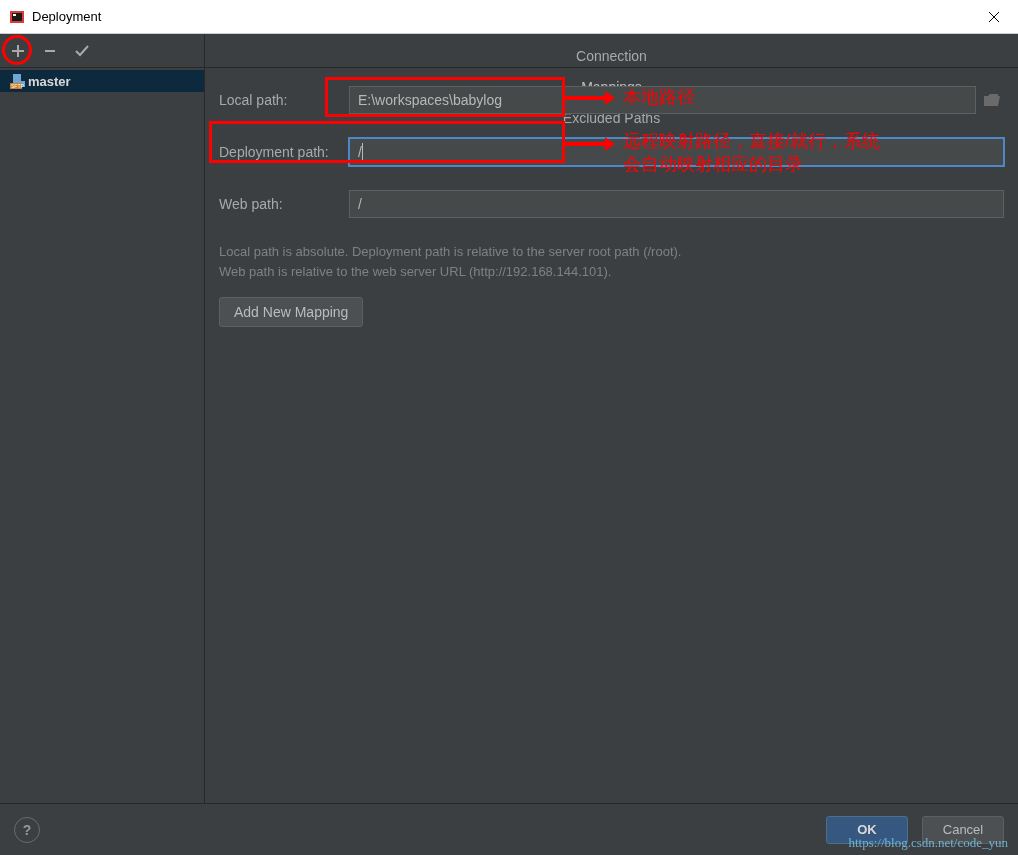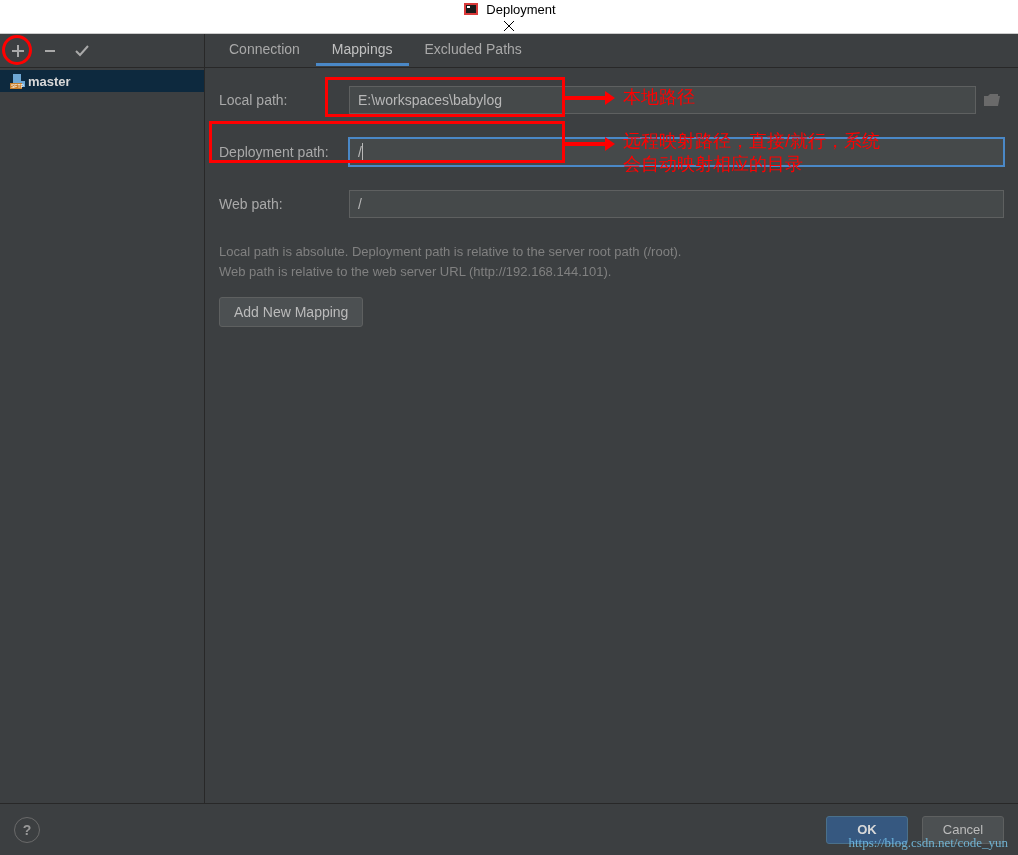--- a/index.html
+++ b/index.html
@@ -16,21 +16,20 @@
   overflow: hidden;
 }
 .titlebar {
   height: 34px;
   background: #ffffff;
   display: flex;
   align-items: center;
   padding: 0 8px;
   border-bottom: 1px solid #ccc;
   justify-content: space-between;
-  flex-direction: column;
 }
 .titlebar-left {
   display: flex;
   align-items: center;
   gap: 6px;
 }
 .app-icon {
   width: 18px;
   height: 18px;
   display: inline-flex;
@@ -118,20 +117,21 @@
   flex: 1;
   background: #3c3f41;
   position: relative;
 }
 .tabs {
   height: 34px;
   display: flex;
   align-items: center;
   border-bottom: 1px solid #282828;
   padding: 8px 8px;
+  flex-direction: column;
 }
 .tab {
   padding: 6px 16px;
   color: #a9a9a9;
   font-size: 14px;
   cursor: pointer;
   border-bottom: 3px solid transparent;
   position: relative;
 }
 .tab.active {

